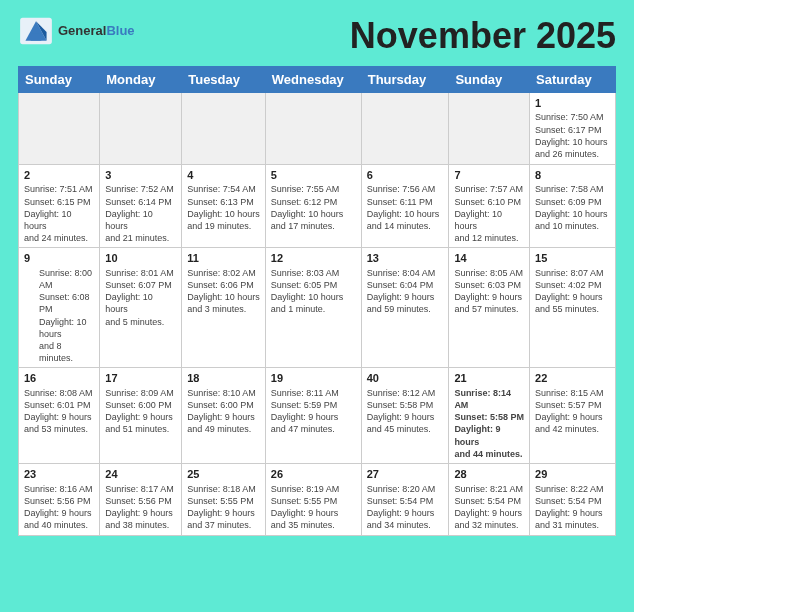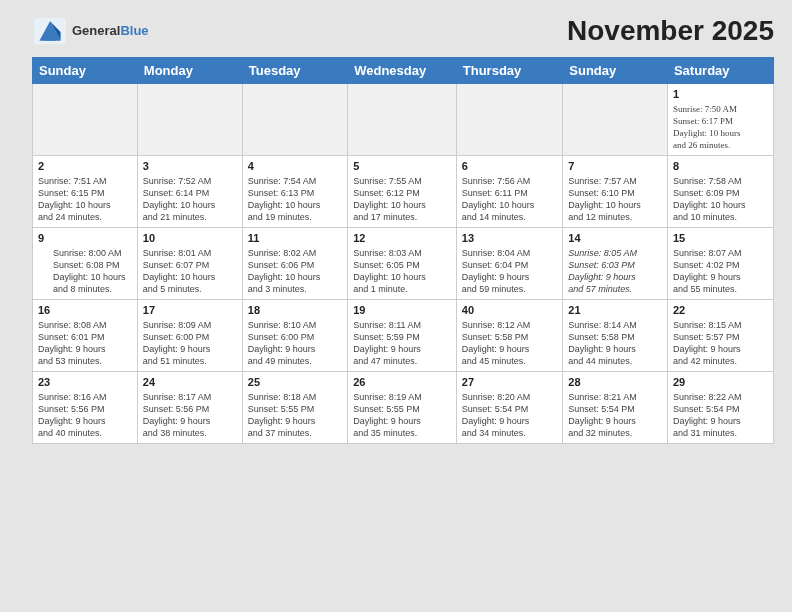--- a/index.html
+++ b/index.html
@@ -4,24 +4,24 @@
   <style>
     * { margin: 0; padding: 0; box-sizing: border-box; }
     body {
       font-family: Arial, sans-serif;
       background: #fff;
       width: 792px;
       height: 612px;
       overflow: hidden;
     }
     .page {
-      width: 792px;
+      width: 634px;
       height: 612px;
-      background: #e5e5e5;
-      padding: 16px 18px 10px 32px;
+      background: #5eead4;
+      padding: 16px 18px 10px 18px;
     }
     .header {
       display: flex;
       justify-content: space-between;
       align-items: flex-start;
       margin-bottom: 10px;
     }
     .logo {
       display: flex;
       align-items: center;
@@ -36,21 +36,21 @@
       font-weight: bold;
     }
     .logo-icon {
       width: 36px;
       height: 30px;
     }
     .title-area {
       text-align: right;
     }
     .month-title {
-      font-size: 28px;
+      font-size: 36px;
       font-weight: bold;
       color: #222;
       line-height: 1.1;
     }
     .location {
       font-size: 13px;
       color: #444;
       margin-top: 2px;
     }
     .calendar {
@@ -133,21 +133,21 @@
     <tbody id="calendar-body">
     <tr>
           <td class="empty"></td>
           <td class="empty"></td>
           <td class="empty"></td>
           <td class="empty"></td>
           <td class="empty"></td>
           <td class="empty"></td>
           <td>
             <span class="day-num">1</span>
-            <div class="day-info" style="white-space: pre-line; font-family: Liberation Serif, serif;">Sunrise: 7:50 AM
+            <div class="day-info" style="white-space: pre-line;">Sunrise: 7:50 AM
 Sunset: 6:17 PM
 Daylight: 10 hours
 and 26 minutes.</div>
           </td>
         </tr>
         <tr>
           <td>
             <span class="day-num">2</span>
             <div class="day-info" style="white-space: pre-line;">Sunrise: 7:51 AM
 Sunset: 6:15 PM
@@ -228,21 +228,21 @@
           </td>
           <td>
             <span class="day-num">13</span>
             <div class="day-info" style="white-space: pre-line;">Sunrise: 8:04 AM
 Sunset: 6:04 PM
 Daylight: 9 hours
 and 59 minutes.</div>
           </td>
           <td>
             <span class="day-num">14</span>
-            <div class="day-info" style="white-space: pre-line; font-style: italic;">Sunrise: 8:05 AM
+            <div class="day-info" style="white-space: pre-line;">Sunrise: 8:05 AM
 Sunset: 6:03 PM
 Daylight: 9 hours
 and 57 minutes.</div>
           </td>
           <td>
             <span class="day-num">15</span>
             <div class="day-info" style="white-space: pre-line;">Sunrise: 8:07 AM
 Sunset: 4:02 PM
 Daylight: 9 hours
 and 55 minutes.</div>
@@ -279,21 +279,21 @@
           </td>
           <td>
             <span class="day-num">40</span>
             <div class="day-info" style="white-space: pre-line;">Sunrise: 8:12 AM
 Sunset: 5:58 PM
 Daylight: 9 hours
 and 45 minutes.</div>
           </td>
           <td>
             <span class="day-num">21</span>
-            <div class="day-info" style="white-space: pre-line;">Sunrise: 8:14 AM
+            <div class="day-info" style="white-space: pre-line; font-weight: bold;">Sunrise: 8:14 AM
 Sunset: 5:58 PM
 Daylight: 9 hours
 and 44 minutes.</div>
           </td>
           <td>
             <span class="day-num">22</span>
             <div class="day-info" style="white-space: pre-line;">Sunrise: 8:15 AM
 Sunset: 5:57 PM
 Daylight: 9 hours
 and 42 minutes.</div>

